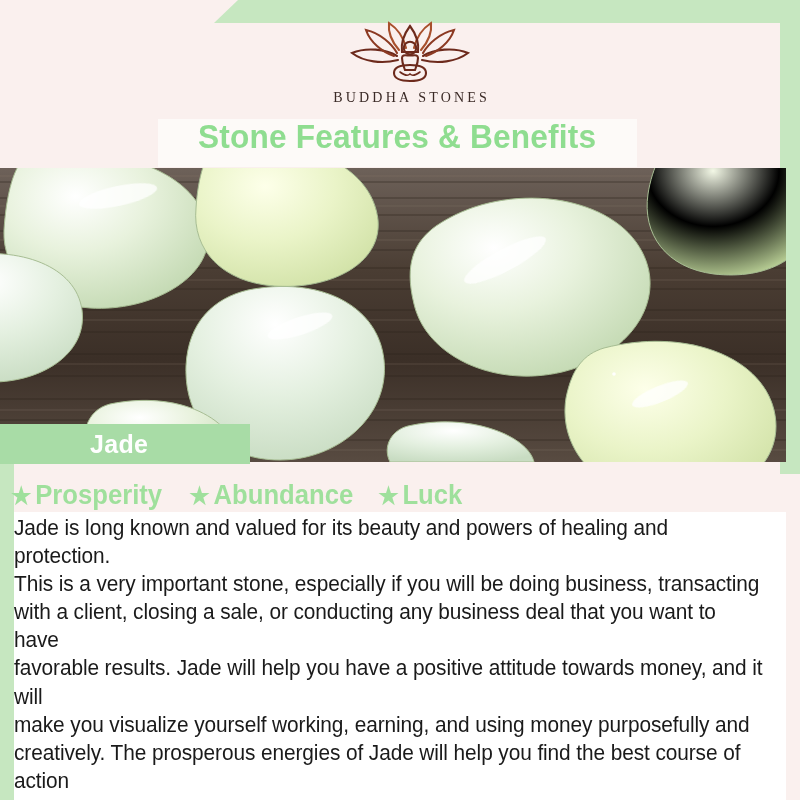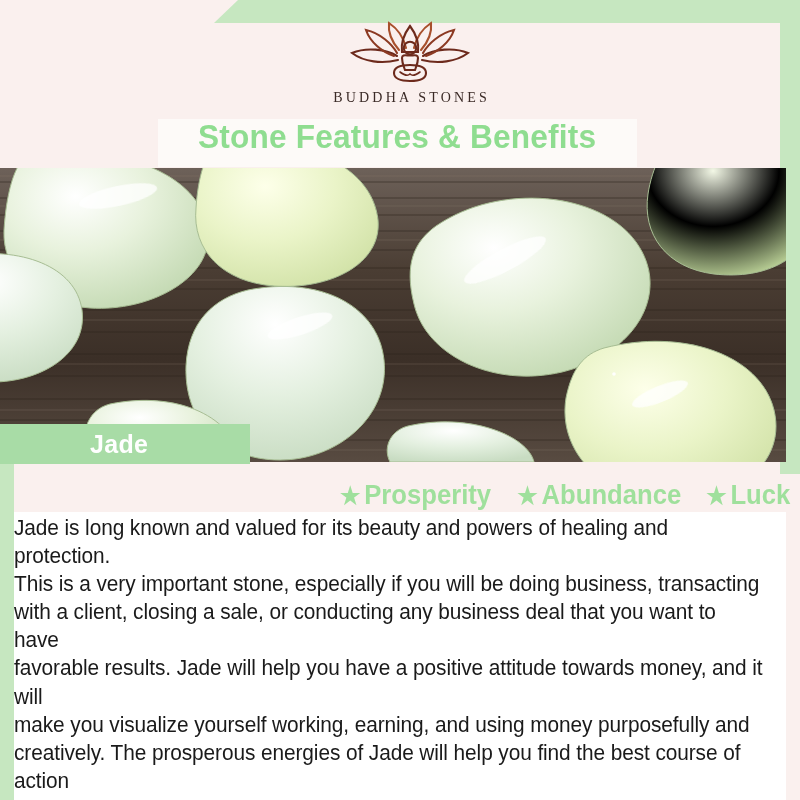--- a/index.html
+++ b/index.html
@@ -119,21 +119,21 @@
     color: #ffffff;
     font-weight: bold;
     font-size: 25px;
     letter-spacing: 0.3px;
   }
 
   
   #benefits {
     position: absolute;
     left: 0; right: 0; top: 480px;
-    text-align: right;
+    text-align: left;
     z-index: 5;
     white-space: nowrap;
   }
   .benefit {
     display: inline-block;
     font-family: "Liberation Sans Narrow", "Liberation Sans", sans-serif;
     font-weight: bold;
     font-size: 27px;
     color: #9fe09c;
     transform: scaleX(0.95);

